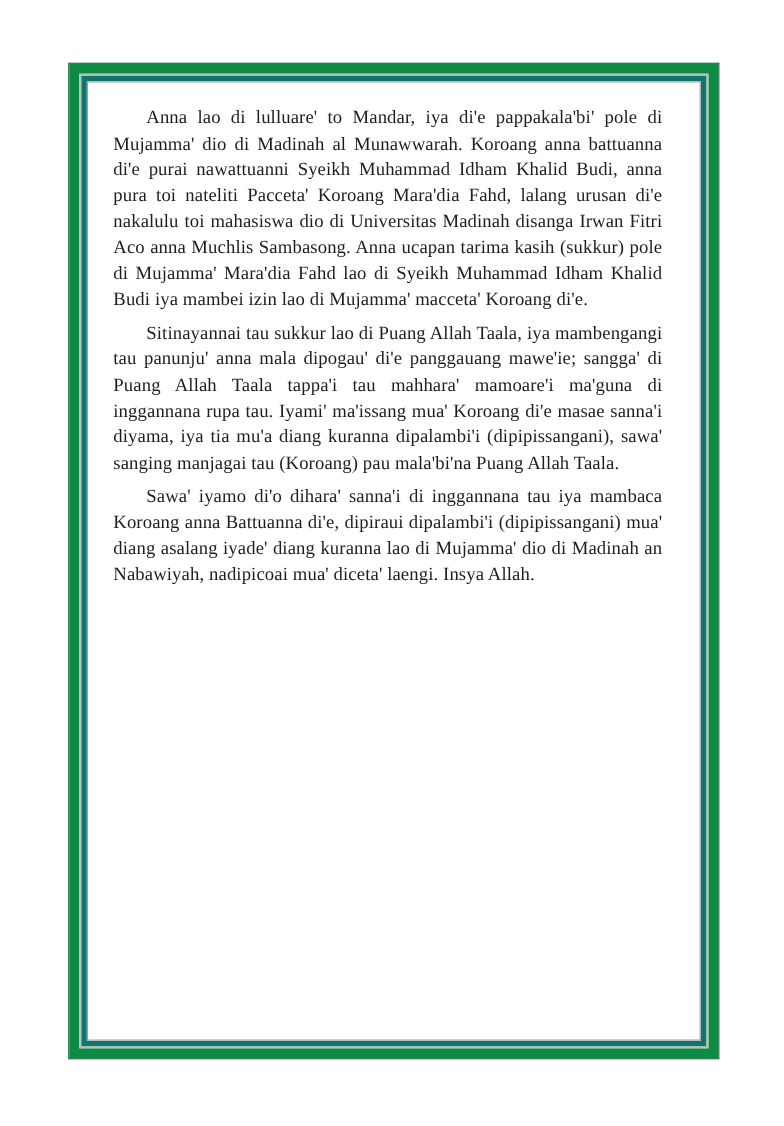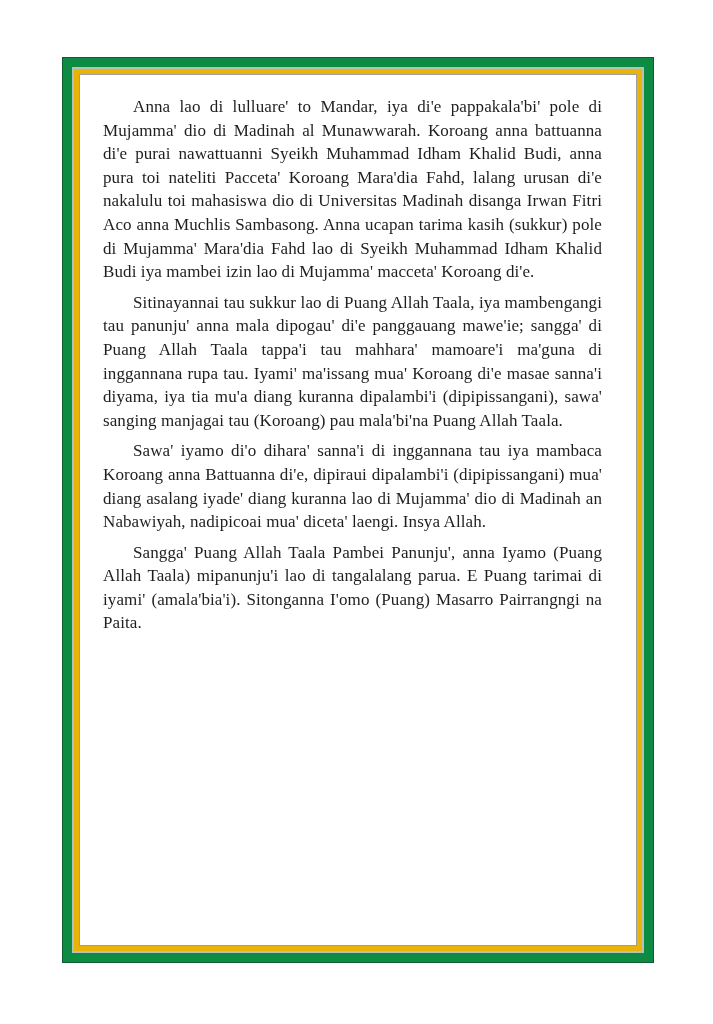--- a/index.html
+++ b/index.html
@@ -34,21 +34,21 @@
   .frame-sage {
     width: 100%;
     height: 100%;
     box-sizing: border-box;
     border: 2px solid #b3c2b6;
   }
   .frame-gap {
     width: 100%;
     height: 100%;
     box-sizing: border-box;
-    border: 5px solid #eab308;
+    border: 5px solid #0f766e;
   }
   .frame-gray {
     width: 100%;
     height: 100%;
     box-sizing: border-box;
     border: 1px solid #9e9e9e;
     background: #ffffff;
   }
   .content {
     width: 100%;
@@ -73,20 +73,19 @@
 <div class="page">
   <div class="frame-outer">
     <div class="frame-green">
       <div class="frame-sage">
         <div class="frame-gap">
           <div class="frame-gray">
             <div class="content">
               <p class="para">Anna lao di lulluare' to Mandar, iya di'e pappakala'bi' pole di Mujamma' dio di Madinah al Munawwarah. Koroang anna battuanna di'e purai nawattuanni Syeikh Muhammad Idham Khalid Budi, anna pura toi nateliti Pacceta' Koroang Mara'dia Fahd, lalang urusan di'e nakalulu toi mahasiswa dio di Universitas Madinah disanga Irwan Fitri Aco anna Muchlis Sambasong. Anna ucapan tarima kasih (sukkur) pole di Mujamma' Mara'dia Fahd lao di Syeikh Muhammad Idham Khalid Budi iya mambei izin lao di Mujamma' macceta' Koroang di'e.</p>
               <p class="para">Sitinayannai tau sukkur lao di Puang Allah Taala, iya mambengangi tau panunju' anna mala dipogau' di'e panggauang mawe'ie; sangga' di Puang Allah Taala tappa'i tau mahhara' mamoare'i ma'guna di inggannana rupa tau. Iyami' ma'issang mua' Koroang di'e masae sanna'i diyama, iya tia mu'a diang kuranna dipalambi'i (dipipissangani), sawa' sanging manjagai tau (Koroang) pau mala'bi'na Puang Allah Taala.</p>
               <p class="para">Sawa' iyamo di'o dihara' sanna'i di inggannana tau iya mambaca Koroang anna Battuanna di'e, dipiraui dipalambi'i (dipipissangani) mua' diang asalang iyade' diang kuranna lao di Mujamma' dio di Madinah an Nabawiyah, nadipicoai mua' diceta' laengi. Insya Allah.</p>
-              <p class="para">Sangga' Puang Allah Taala Pambei Panunju', anna Iyamo (Puang Allah Taala) mipanunju'i lao di tangalalang parua. E Puang tarimai di iyami' (amala'bia'i). Sitonganna I'omo (Puang) Masarro Pairrangngi na Paita.</p>
             </div>
           </div>
         </div>
       </div>
     </div>
   </div>
 </div>
 
 </body></html>

